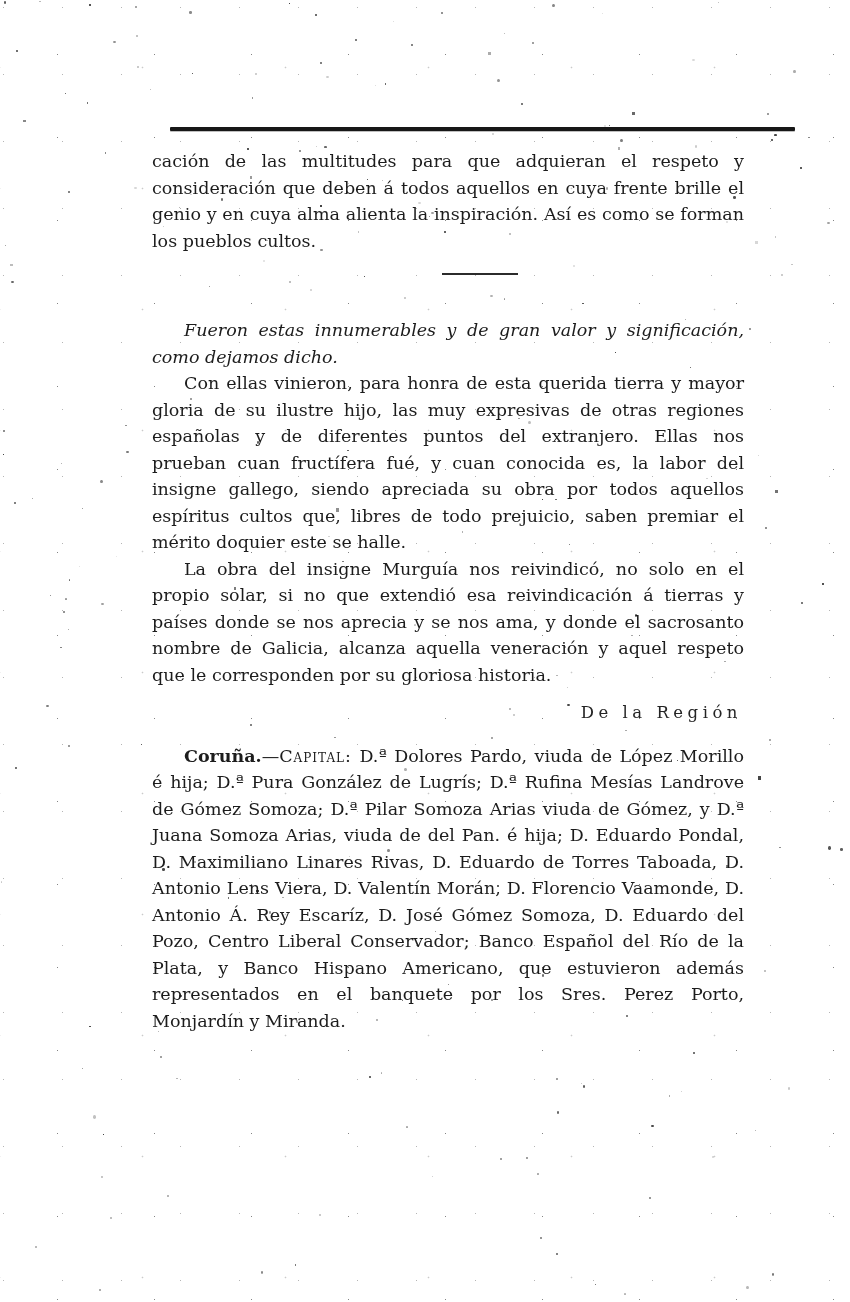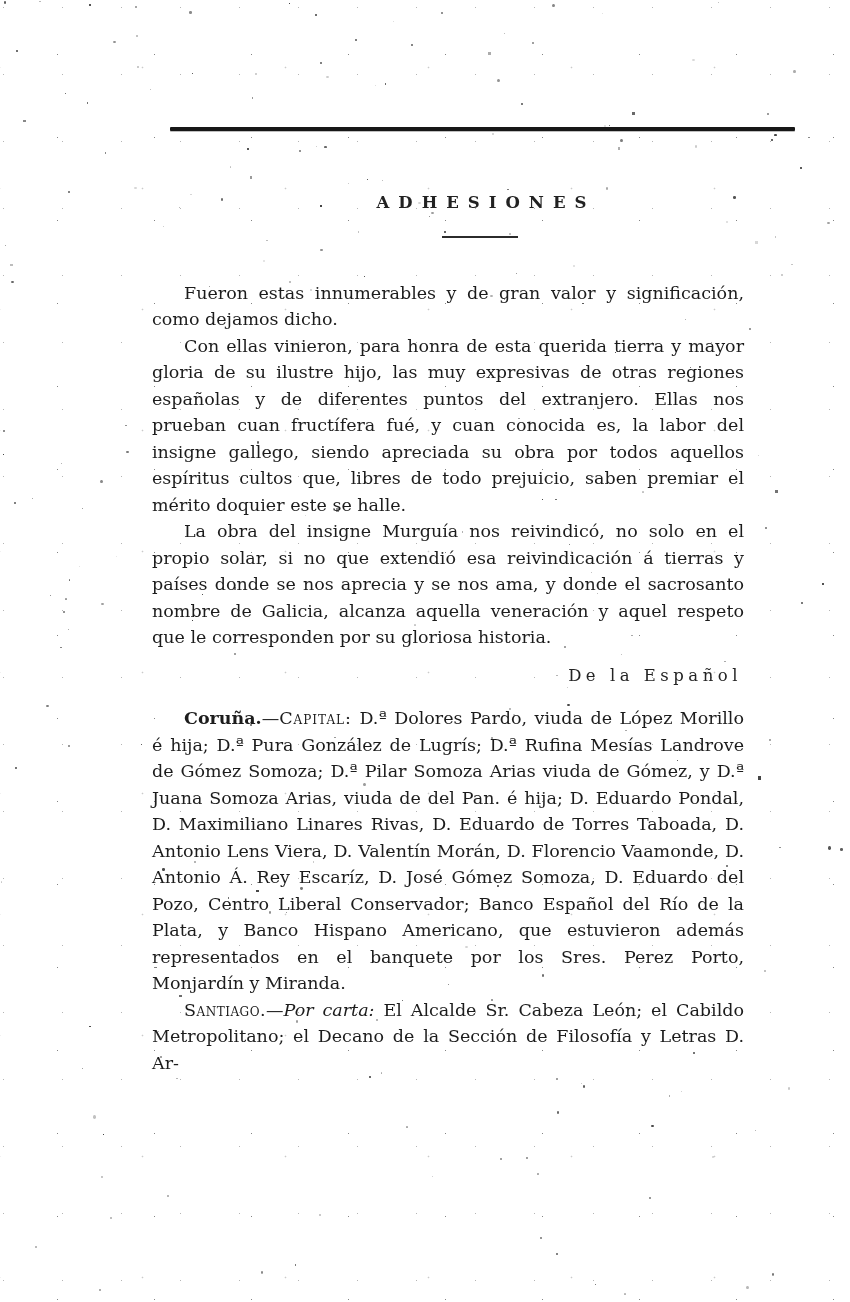--- a/index.html
+++ b/index.html
@@ -72,21 +72,21 @@
     font-weight: 700;
     letter-spacing: 9px;
     color: #222;
   }
   .heading-divider {
     width: 76px; height: 2px;
     background: #2b2b2b;
     margin: 19px auto 0 auto;
     position: relative; left: 32px;
   }
-  .first-after-heading { margin-top: 42px !important; }
+  .first-after-heading { margin-top: 42px !important; font-style: italic; }
 
   .region-subheading {
     margin-top: 12px;
     text-align: right;
     font-size: 16.5px;
     letter-spacing: 4.5px;
     color: #242424;
     padding-right: 2px;
   }
   .entries { margin-top: 16px; }
@@ -339,28 +339,27 @@
       <i style="width: 1.1px; height: 0.8px; left: 32px; top: 498px; opacity: 0.42;"></i>
       <i style="width: 1.5px; height: 1.8px; left: 135px; top: 6px; opacity: 0.37; border-radius: 0px;"></i>
       <i style="width: 1.7px; height: 2.4px; left: 444px; top: 231px; opacity: 0.8;"></i>
       <i style="width: 1.5px; height: 1.4px; left: 334px; top: 737px; opacity: 0.43; border-radius: 0px;"></i>
       <i style="width: 2.5px; height: 3px; left: 100px; top: 480px; opacity: 0.49;"></i>
     </div>
 
   <div class="header-rule"></div>
 
   <div class="page-body">
-
-    <div class="adhesiones">ADHESIONES</div>
+    <p class="noindent">cación de las multitudes para que adquieran el respeto y consideración que deben á todos aquellos en cuya frente brille el genio y en cuya alma alienta la inspiración. Así es como se forman los pueblos cultos.</p>
+
     <div class="heading-divider"></div>
 
     <p class="first-after-heading">Fueron estas innumerables y de gran valor y significación, como dejamos dicho.</p>
     <p>Con ellas vinieron, para honra de esta querida tierra y mayor gloria de su ilustre hijo, las muy expresivas de otras regiones españolas y de diferentes puntos del extranjero. Ellas nos prueban cuan fructífera fué, y cuan conocida es, la labor del insigne gallego, siendo apreciada su obra por todos aquellos espíritus cultos que, libres de todo prejuicio, saben premiar el mérito doquier este se halle.</p>
     <p>La obra del insigne Murguía nos reivindicó, no solo en el propio solar, si no que extendió esa reivindicación á tierras y países donde se nos aprecia y se nos ama, y donde el sacrosanto nombre de Galicia, alcanza aquella veneración y aquel respeto que le corresponden por su gloriosa historia.</p>
 
-    <div class="region-subheading">De la Español</div>
+    <div class="region-subheading">De la Región</div>
 
     <div class="entries">
       <p class="entry"><span class="lead-bold">Coruña.</span><span>—</span><span class="label-sc">Capital:</span><span> D.ª Dolores Pardo, viuda de López Morillo é hija; D.ª Pura González de Lugrís; D.ª Rufina Mesías Landrove de Gómez Somoza; D.ª Pilar Somoza Arias viuda de Gómez, y D.ª Juana Somoza Arias, viuda de del Pan. é hija; D. Eduardo Pondal, D. Maximiliano Linares Rivas, D. Eduardo de Torres Taboada, D. Antonio Lens Viera, D. Valentín Morán, D. Florencio Vaamonde, D. Antonio Á. Rey Escaríz, D. José Gómez Somoza, D. Eduardo del Pozo, Centro Liberal Conservador; Banco Español del Río de la Plata, y Banco Hispano Americano, que estuvieron además representados en el banquete por los Sres. Perez Porto, Monjardín y Miranda.</span></p>
-      <p class="entry"><span class="lead-sc">Santiago.</span><span>—</span><span class="label-italic">Por carta:</span><span> El Alcalde Sr. Cabeza León; el Cabildo Metropolitano; el Decano de la Sección de Filosofía y Letras D. Ar-</span></p>
     </div>
   </div>
 </div>
 
 </body></html>

